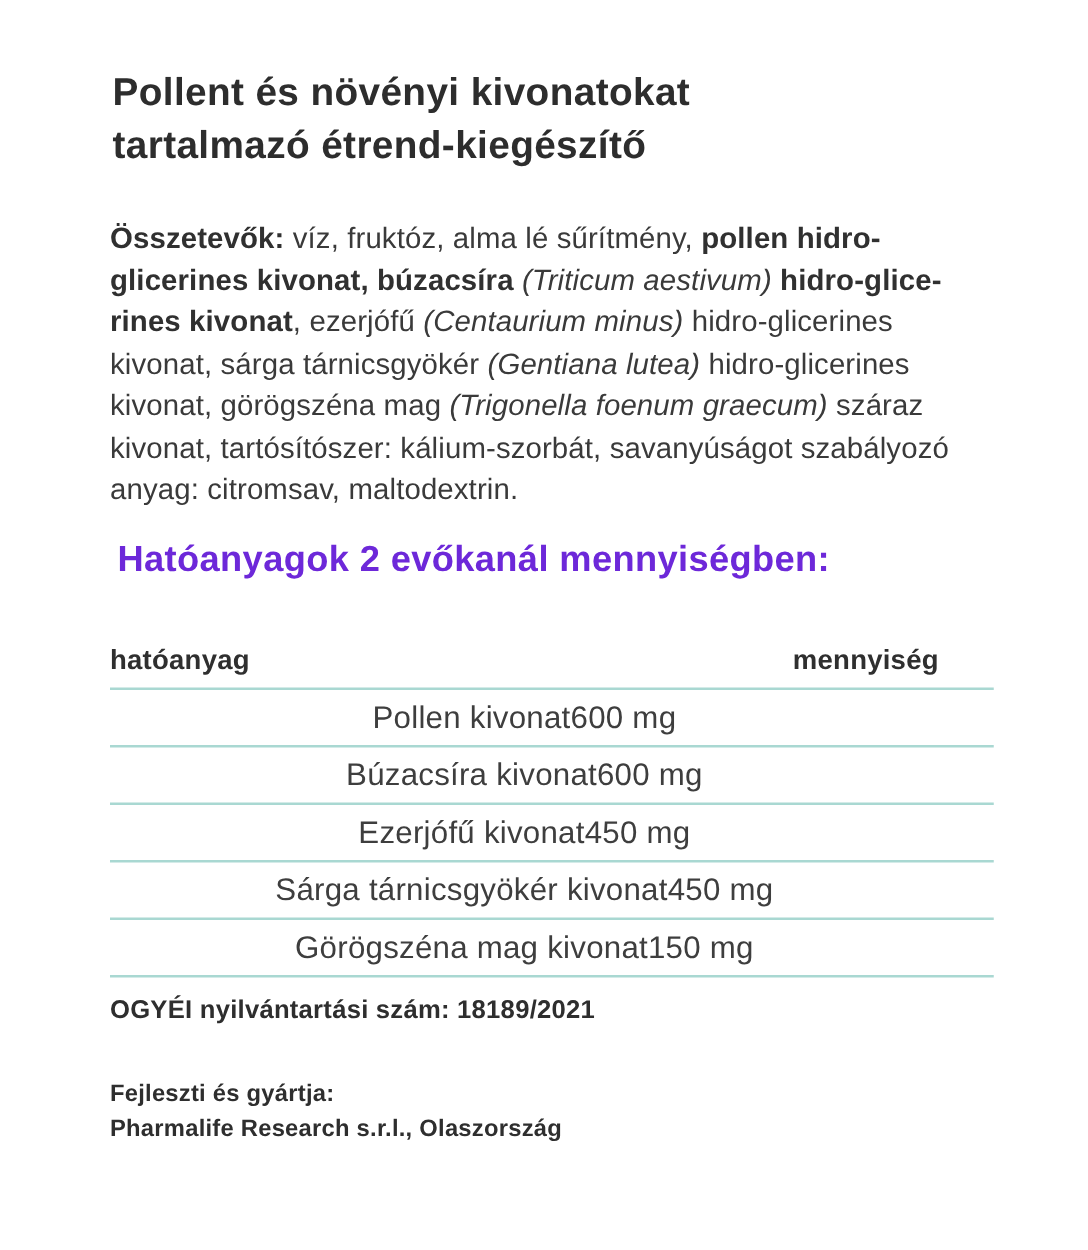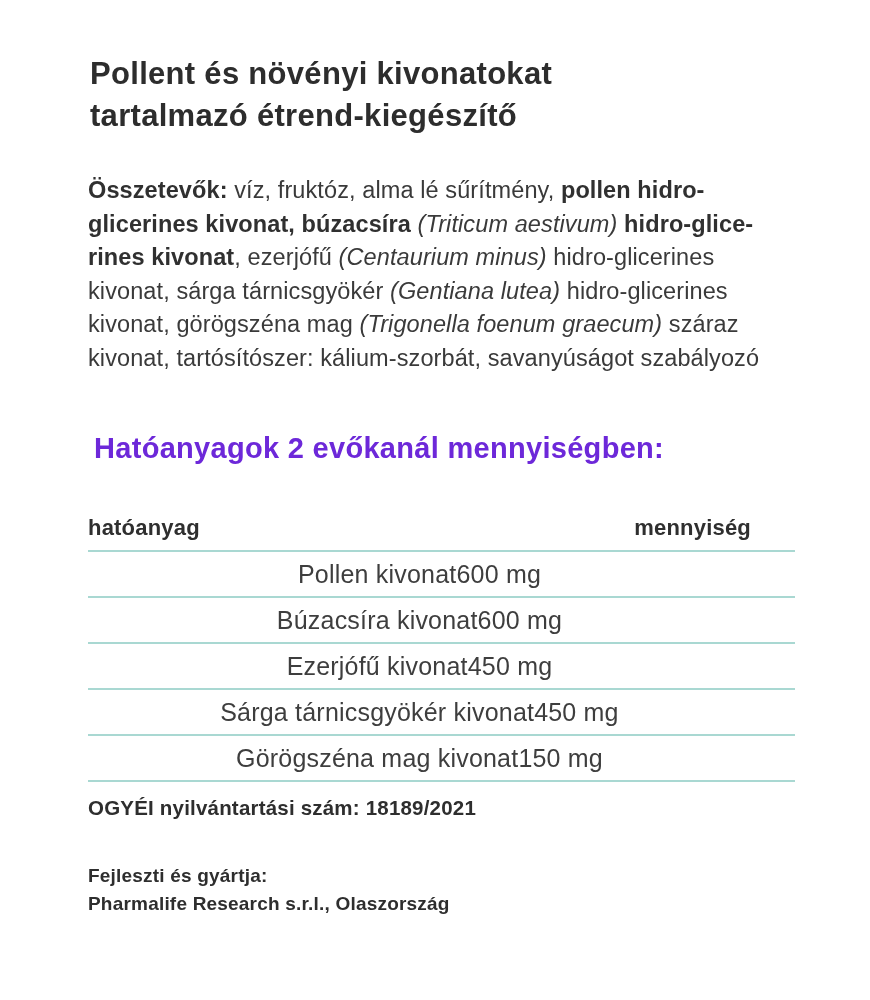--- a/index.html
+++ b/index.html
@@ -123,20 +123,21 @@
     <div>tartalmazó étrend-kiegészítő</div>
   </h1>
 
   <div class="ingredients">
       <div class="ing-line"><span class="b">Összetevők: </span><span>víz, fruktóz, alma lé sűrítmény, </span><span class="b">pollen hidro-</span></div>
       <div class="ing-line"><span class="b">glicerines kivonat, búzacsíra </span><span class="i">(Triticum aestivum)</span><span> </span><span class="b">hidro-glice-</span></div>
       <div class="ing-line"><span class="b">rines kivonat</span><span>, ezerjófű </span><span class="i">(Centaurium minus)</span><span> hidro-glicerines</span></div>
       <div class="ing-line"><span>kivonat, sárga tárnicsgyökér </span><span class="i">(Gentiana lutea)</span><span> hidro-glicerines</span></div>
       <div class="ing-line"><span>kivonat, görögszéna mag </span><span class="i">(Trigonella foenum graecum)</span><span> száraz</span></div>
       <div class="ing-line"><span>kivonat, tartósítószer: kálium-szorbát, savanyúságot szabályozó</span></div>
+      <div class="ing-line"><span>anyag: citromsav, maltodextrin.</span></div>
     </div>
 
   <h2 class="actives-heading">Hatóanyagok 2 evőkanál mennyiségben:</h2>
 
   <div class="actives-table">
     <div class="thead">
       <span class="th-name">hatóanyag</span>
       <span class="th-amount">mennyiség</span>
     </div>
     <div>

